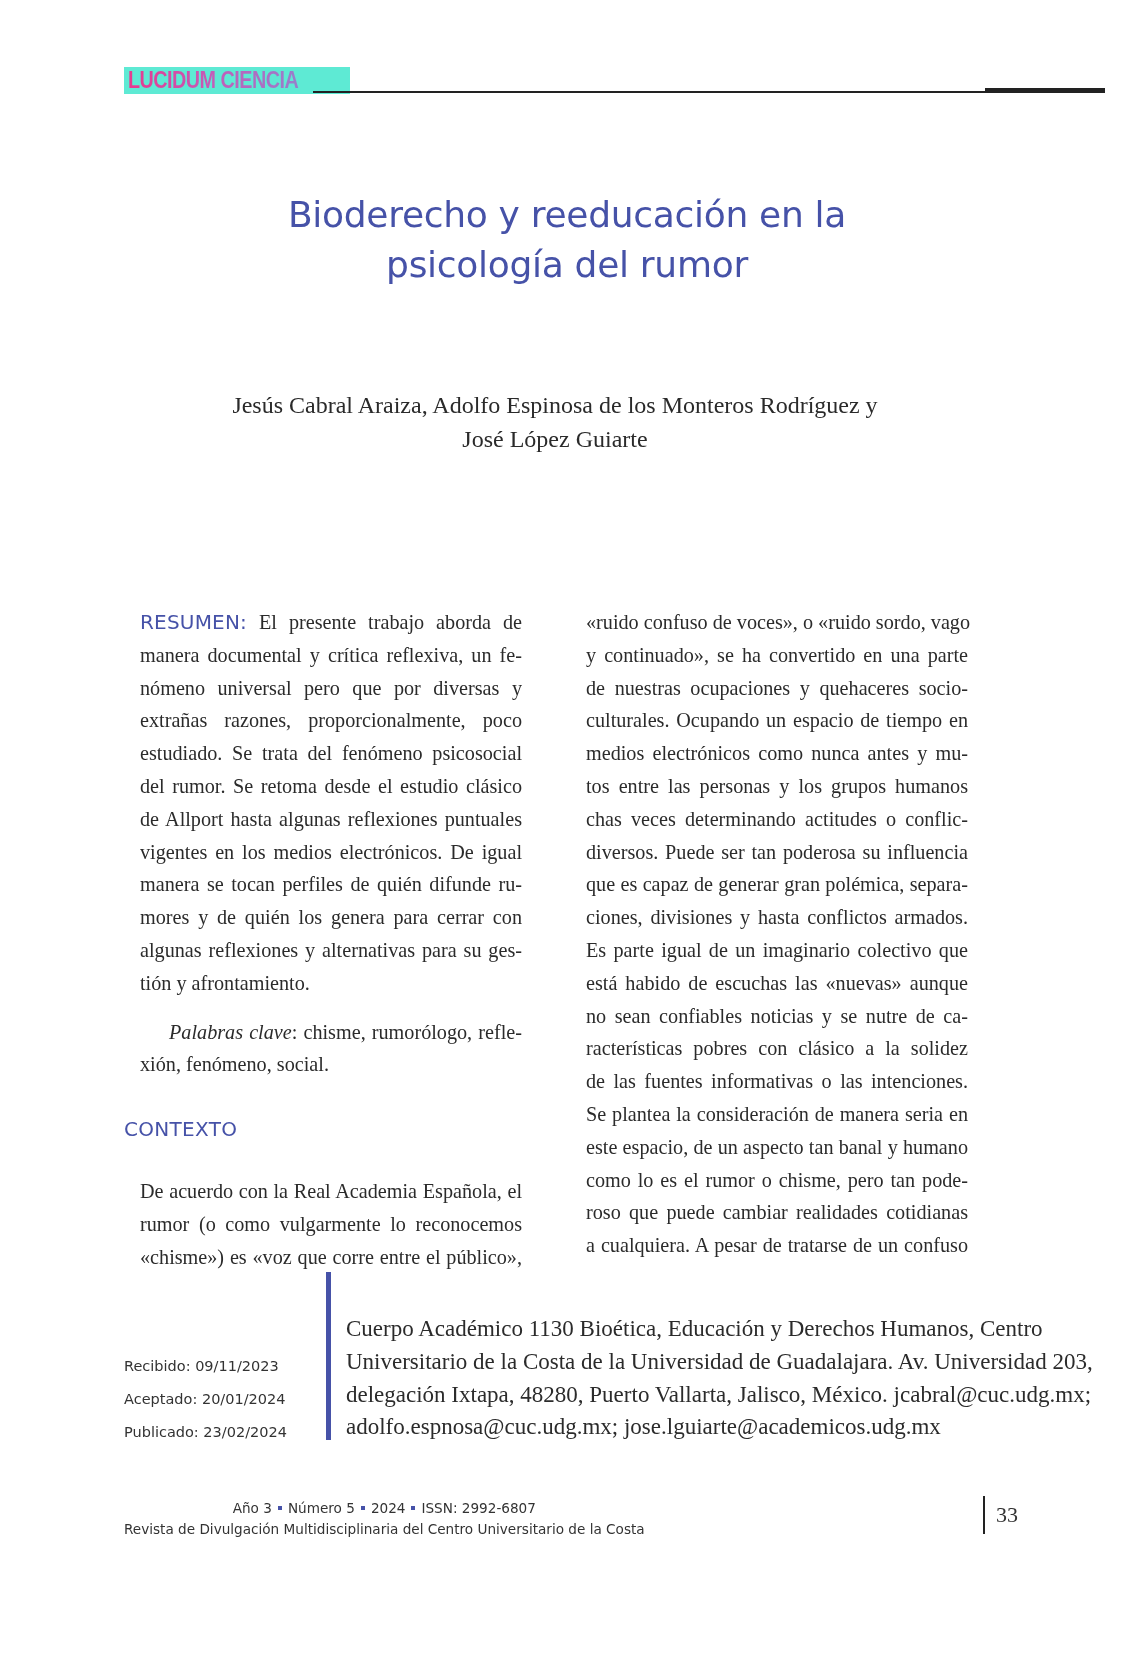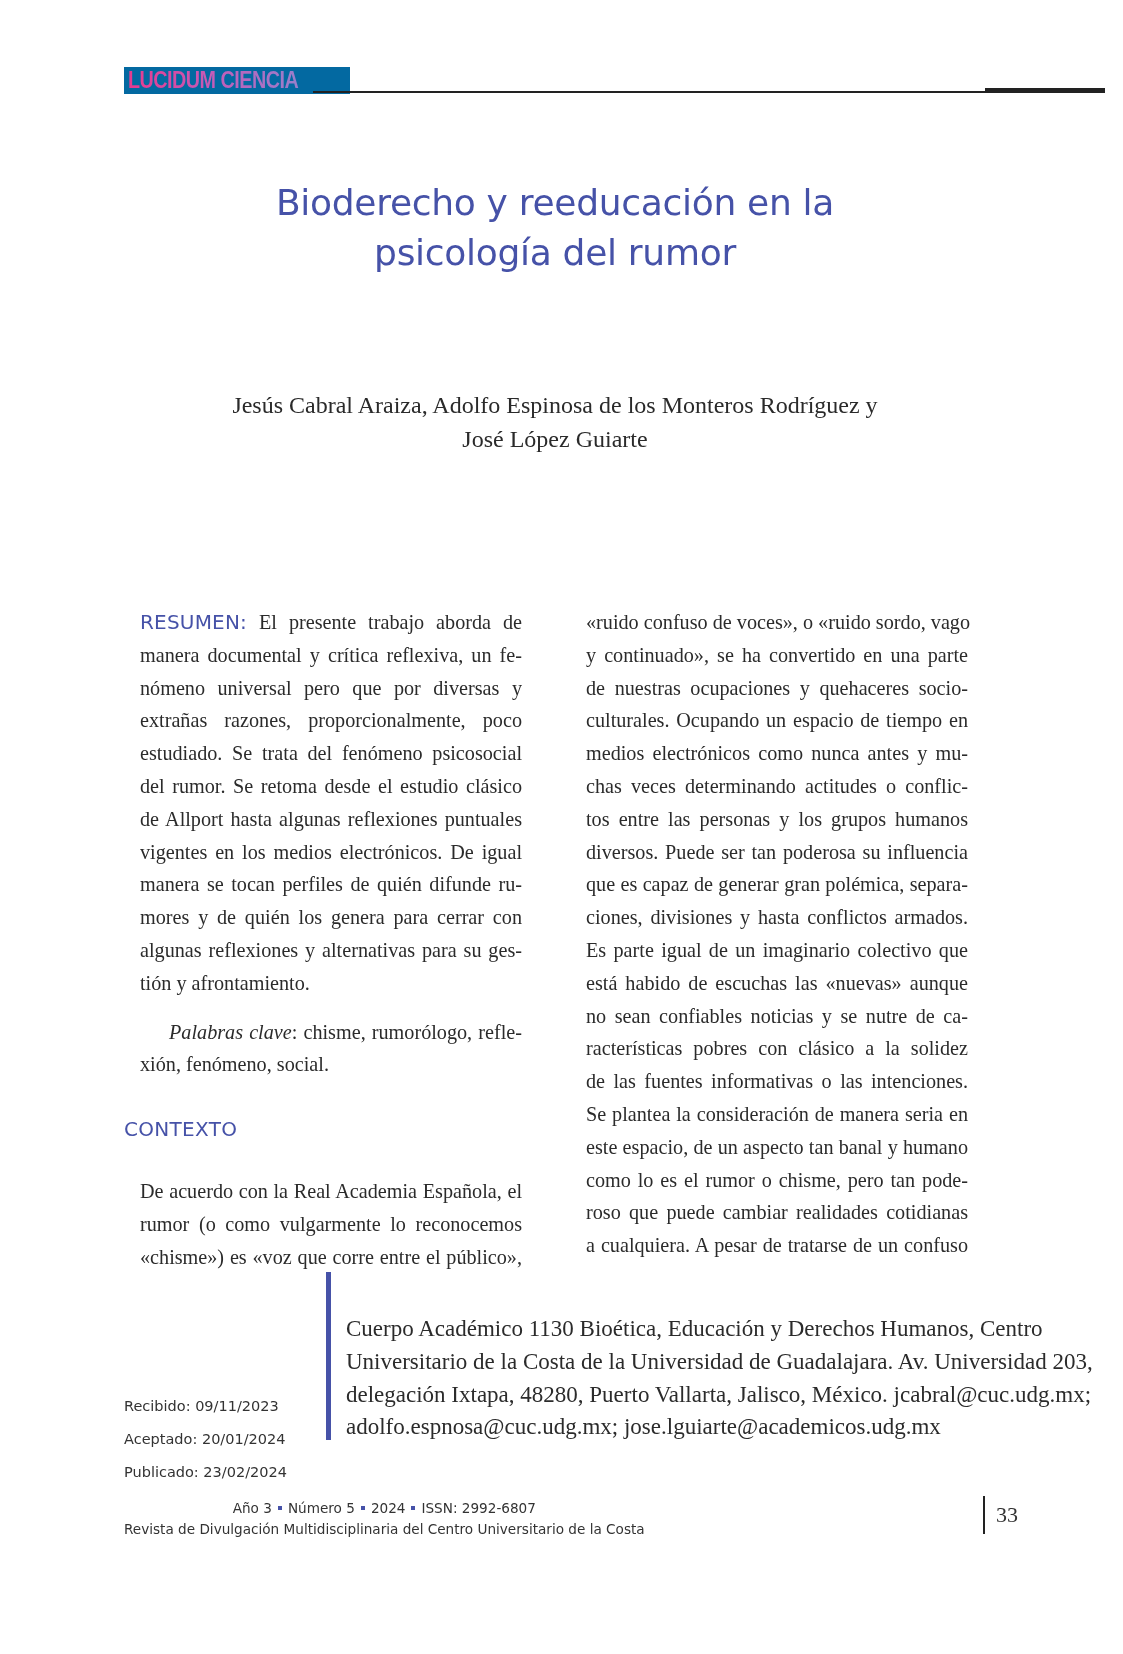--- a/index.html
+++ b/index.html
@@ -1,21 +1,21 @@
 <!DOCTYPE html>
 <html><head>
 <meta charset="utf-8">
 <style>
   html, body { margin: 0; padding: 0; background: #ffffff; }
   body { width: 1123px; height: 1654px; position: relative; overflow: hidden; }
 
   
   .brand {
     position: absolute; left: 124px; top: 67px; height: 27px;
-    background: #0369a1; padding: 0 4px 0 4px;
+    background: #5eead4; padding: 0 4px 0 4px;
     display: flex; align-items: center;
   }
   .brand-text {
     font-family: "Liberation Sans", sans-serif; font-weight: bold;
     font-size: 23px; letter-spacing: -0.6px; line-height: 27px;
     transform: scaleX(0.86); transform-origin: left center;
     display: inline-block; width: 218px;
     background: linear-gradient(90deg, #e83a8f 0%, #c45cb8 45%, #8f86cf 100%);
     -webkit-background-clip: text; background-clip: text; color: transparent;
   }
@@ -50,21 +50,21 @@
   .section-heading {
     color: #4652a8; font-family: "DejaVu Sans", sans-serif; font-size: 20px; letter-spacing: 0.3px;
     margin: 32px 0 30px 0 !important; line-height: 32px;
   }
   .ln { display: block; text-align: justify; text-align-last: justify; white-space: nowrap; }
   .ln.last { text-align-last: left; }
 
   
   .dates {
     position: absolute; left: 124px; top: 1350px;
-    font-family: "DejaVu Sans", sans-serif; font-size: 14.5px; line-height: 33px; color: #333; margin-top: 40px;
+    font-family: "DejaVu Sans", sans-serif; font-size: 14.5px; line-height: 33px; color: #333;
   }
   .aff-bar { position: absolute; left: 326px; top: 1272px; width: 5px; height: 168px; background: #4652a8; }
   .affiliation {
     position: absolute; left: 346px; top: 1313px; width: 638px;
     font-family: "Liberation Serif", serif; font-size: 23px; line-height: 32.8px; color: #2b2b2b;
   }
 
   
   .footer {
     position: absolute; left: 124px; top: 1498px;
@@ -79,21 +79,21 @@
 </style>
 </head>
 <body>
 
 <div class="brand">
   <span class="brand-text">LUCIDUM CIENCIA</span>
 </div>
 <div class="rule-main"></div>
 <div class="rule-tail"></div>
 
-<h1 class="title" style="margin:0;">
+<h1 class="title" style="margin:12px;">
   <span style="display:block">Bioderecho y reeducación en la</span>
   <span style="display:block">psicología del rumor</span>
 </h1>
 
 <div class="authors">
   <span style="display:block">Jesús Cabral Araiza, Adolfo Espinosa de los Monteros Rodríguez y</span>
   <span style="display:block">José López Guiarte</span>
 </div>
 
 <div class="col col-left">
@@ -123,22 +123,22 @@
   </p>
 </div>
 
 <div class="col col-right">
   <p id="right-lines">
       <span class="ln">«ruido confuso de voces», o «ruido sordo, vago</span>
       <span class="ln">y continuado», se ha convertido en una parte</span>
       <span class="ln">de nuestras ocupaciones y quehaceres socio-</span>
       <span class="ln">culturales. Ocupando un espacio de tiempo en</span>
       <span class="ln">medios electrónicos como nunca antes y mu-</span>
+      <span class="ln">tos entre las personas y los grupos humanos</span>
       <span class="ln">chas veces determinando actitudes o conflic-</span>
-      <span class="ln">tos entre las personas y los grupos humanos</span>
       <span class="ln">diversos. Puede ser tan poderosa su influencia</span>
       <span class="ln">que es capaz de generar gran polémica, separa-</span>
       <span class="ln">ciones, divisiones y hasta conflictos armados.</span>
       <span class="ln">Es parte igual de un imaginario colectivo que</span>
       <span class="ln">está habido de escuchas las «nuevas» aunque</span>
       <span class="ln">no sean confiables noticias y se nutre de ca-</span>
       <span class="ln">racterísticas pobres con clásico a la solidez</span>
       <span class="ln">de las fuentes informativas o las intenciones.</span>
       <span class="ln">Se plantea la consideración de manera seria en</span>
       <span class="ln">este espacio, de un aspecto tan banal y humano</span>

